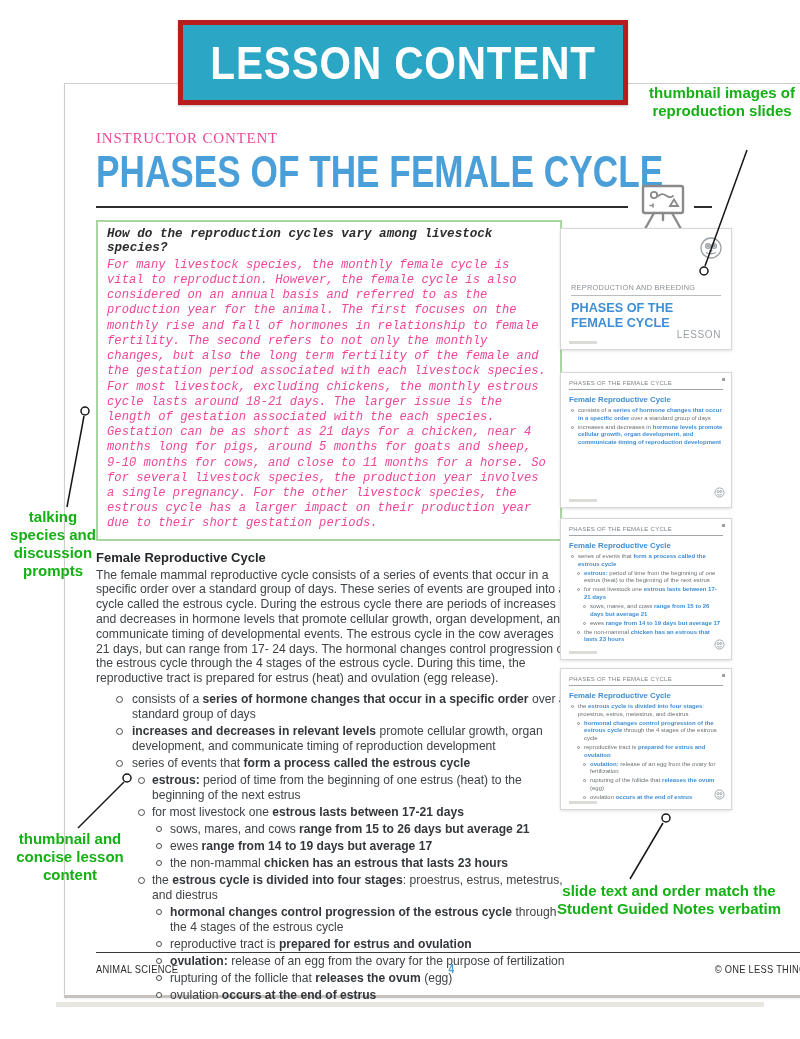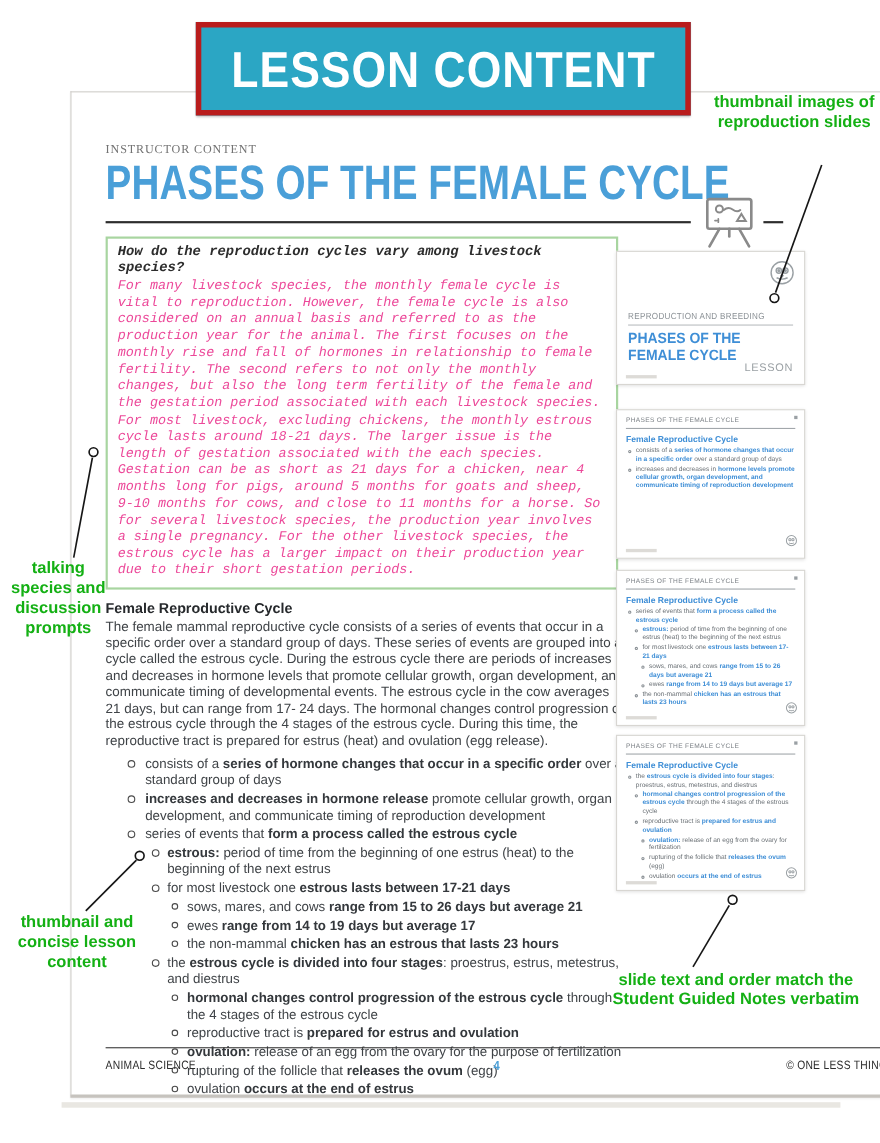--- a/index.html
+++ b/index.html
@@ -14,21 +14,21 @@
 
   
   .banner{position:absolute;left:178px;top:20px;width:450px;height:85px;background:#2BA6C4;
           border:5px solid #b91c1c;box-sizing:border-box;display:flex;align-items:center;
           justify-content:center;box-shadow:0 1px 2px rgba(0,0,0,.25);}
   .banner .txt{font-size:46px;font-weight:bold;color:#fff;letter-spacing:1px;white-space:nowrap;
                transform:scaleX(.88);}
 
   
   .content{position:absolute;left:96px;top:130px;width:472px;}
-  .kicker{font-family:"Liberation Serif",serif;font-size:11px;letter-spacing:.8px;color:#737373;}
+  .kicker{font-family:"Liberation Serif",serif;font-size:15px;letter-spacing:.8px;color:#ec4899;}
   .doc-title{font-size:44px;font-weight:bold;color:#4A9FD8;line-height:1.02;margin-top:3px;
              white-space:nowrap;transform:scaleX(.80);transform-origin:left center;}
   .titlebar{position:relative;height:6px;margin-top:9px;width:616px;}
   .titlebar .line1{position:absolute;left:0;top:2px;width:532px;border-top:2px solid #2d2d2d;}
   .titlebar .line2{position:absolute;left:598px;top:2px;width:18px;border-top:2px solid #2d2d2d;}
   .easel{position:absolute;left:538px;top:-21px;}
 
   .intro-box{margin-top:10px;width:466px;box-sizing:border-box;border:2px solid #A8D5A0;
              padding:5px 9px 7px;font-family:Liberation Mono, monospace;}
   .intro-q{font-size:12.6px;font-weight:bold;font-style:italic;color:#2d2d2d;margin-bottom:3px;}
@@ -138,21 +138,21 @@
   <div class="intro-box">
     <div class="intro-q">How do the reproduction cycles vary among livestock species?</div>
     <div class="intro-body">For many livestock species, the monthly female cycle is vital to reproduction. However, the female cycle is also considered on an annual basis and referred to as the production year for the animal. The first focuses on the monthly rise and fall of hormones in relationship to female fertility. The second refers to not only the monthly changes, but also the long term fertility of the female and the gestation period associated with each livestock species. For most livestock, excluding chickens, the monthly estrous cycle lasts around 18-21 days. The larger issue is the length of gestation associated with the each species. Gestation can be as short as 21 days for a chicken, near 4 months long for pigs, around 5 months for goats and sheep, 9-10 months for cows, and close to 11 months for a horse. So for several livestock species, the production year involves a single pregnancy. For the other livestock species, the estrous cycle has a larger impact on their production year due to their short gestation periods.</div>
   </div>
 
   <div class="sec-heading">Female Reproductive Cycle</div>
   <div class="sec-para">The female mammal reproductive cycle consists of a series of events that occur in a specific order over a standard group of days. These series of events are grouped into a cycle called the estrous cycle. During the estrous cycle there are periods of increases and decreases in hormone levels that promote cellular growth, organ development, and communicate timing of developmental events. The estrous cycle in the cow averages 21 days, but can range from 17- 24 days. The hormonal changes control progression of the estrous cycle through the 4 stages of the estrous cycle. During this time, the reproductive tract is prepared for estrus (heat) and ovulation (egg release).</div>
 
   <div class="bullets">
       <div class="li l1"><span class="marker"></span><span>consists of a <b>series of hormone changes that occur in a specific order</b> over a standard group of days</span></div>
-      <div class="li l1"><span class="marker"></span><span><b>increases and decreases in hormone release</b> promote cellular growth, organ development, and communicate timing of reproduction development</span></div>
+      <div class="li l1"><span class="marker"></span><span><b>increases and decreases in relevant levels</b> promote cellular growth, organ development, and communicate timing of reproduction development</span></div>
       <div class="li l1"><span class="marker"></span><span>series of events that <b>form a process called the estrous cycle</b></span></div>
       <div class="li l2"><span class="marker"></span><span><b>estrous:</b> period of time from the beginning of one estrus (heat) to the beginning of the next estrus</span></div>
       <div class="li l2"><span class="marker"></span><span>for most livestock one <b>estrous lasts between 17-21 days</b></span></div>
       <div class="li l3"><span class="marker"></span><span>sows, mares, and cows <b>range from 15 to 26 days but average 21</b></span></div>
       <div class="li l3"><span class="marker"></span><span>ewes <b>range from 14 to 19 days but average 17</b></span></div>
       <div class="li l3"><span class="marker"></span><span>the non-mammal <b>chicken has an estrous that lasts 23 hours</b></span></div>
       <div class="li l2"><span class="marker"></span><span>the <b>estrous cycle is divided into four stages</b>: proestrus, estrus, metestrus, and diestrus</span></div>
       <div class="li l3"><span class="marker"></span><span><b>hormonal changes control progression of the estrous cycle</b> through the 4 stages of the estrous cycle</span></div>
       <div class="li l3"><span class="marker"></span><span>reproductive tract is <b>prepared for estrus and ovulation</b></span></div>
       <div class="li l3"><span class="marker"></span><span><b>ovulation:</b> release of an egg from the ovary for the purpose of fertilization</span></div>

